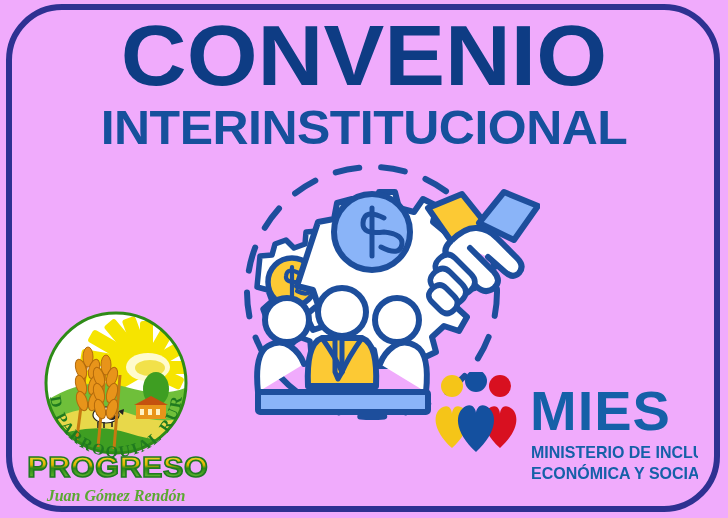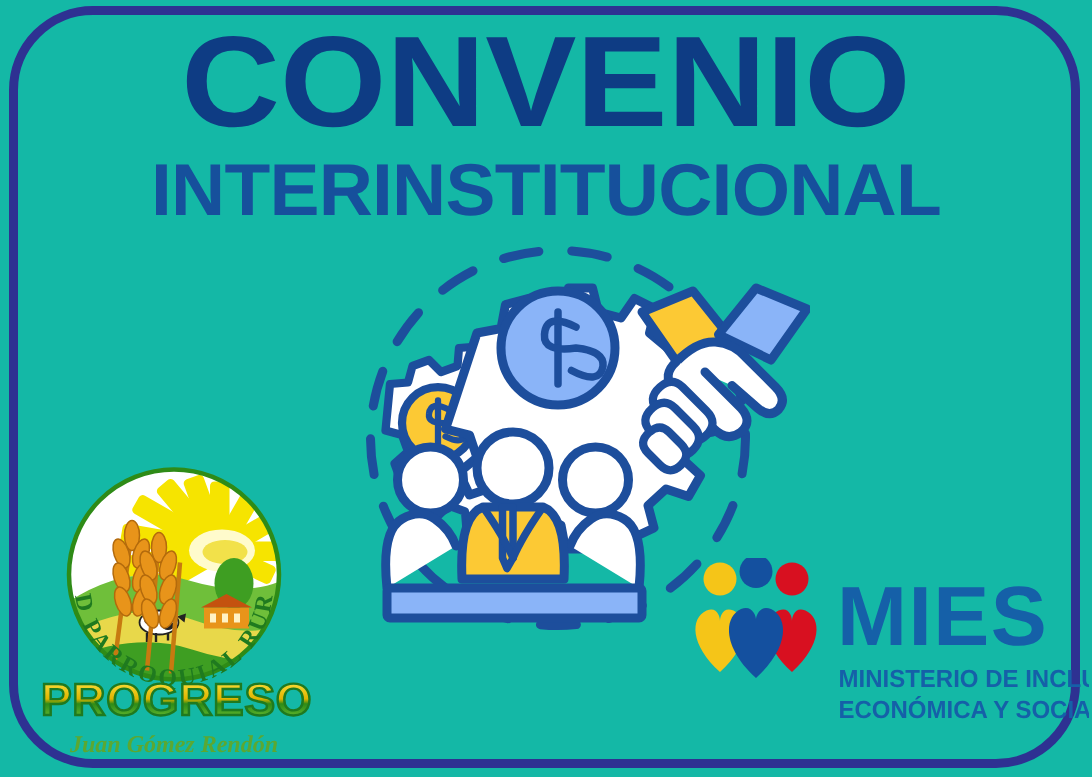--- a/index.html
+++ b/index.html
@@ -56,28 +56,28 @@
     position:absolute;left:200px;top:160px;width:340px;height:270px;
   }
   #illus svg{display:block;width:340px;height:270px;}
   
   #gad-logo{
     position:absolute;left:28px;top:305px;width:180px;height:205px;
   }
   #gad-logo svg{display:block;width:180px;height:205px;}
   
   #mies-logo{
-    position:absolute;left:458px;top:372px;width:268px;height:122px;
+    position:absolute;left:430px;top:372px;width:268px;height:122px;
   }
   #mies-logo svg{display:block;width:268px;height:122px;}
 </style>
 </head>
 <body>
 
-<div id="poster" style="background: #14b8a6;">
+<div id="poster" style="background: #f0abfc;">
 
   <div id="frame" style="border-color: rgb(46, 49, 146);"></div>
 
   <div id="title-block">
     <span class="t-main" style="color: rgb(14, 60, 132);">CONVENIO</span>
     <span class="t-sub" style="color: rgb(22, 80, 156);">INTERINSTITUCIONAL</span>
   </div>
 
   <div id="illus">
     <svg viewBox="0 0 340 270" xmlns="http://www.w3.org/2000/svg">

